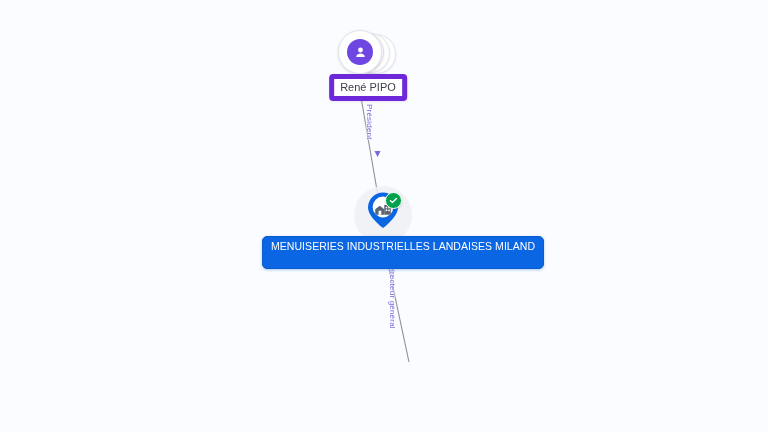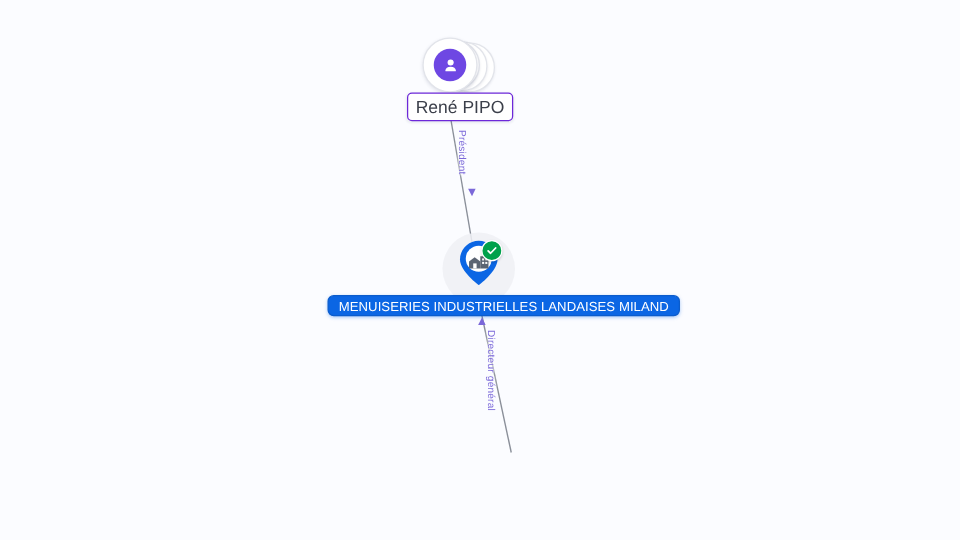--- a/index.html
+++ b/index.html
@@ -93,24 +93,24 @@
     justify-content: center;
   }
   .avatar-inner svg { display: block; }
 
   .person-label {
     position: absolute;
     top: 44px;
     left: 50%;
     transform: translateX(-50%);
     background: #ffffff;
-    border: 1px solid #6d28d9;
+    border: 5px solid #6d28d9;
     border-radius: 4px;
     padding: 2px 6px 3px 6px;
-    font-size: 14px;
+    font-size: 11px;
     color: #3b3f4a;
     white-space: nowrap;
     box-shadow: 0 1px 2px rgba(40,50,90,.09);
   }
 
   
   #company-node {
     position: absolute;
     left: 354px;
     top: 186px;
@@ -161,21 +161,21 @@
   #company-label {
     position: absolute;
     left: 262px;
     top: 236px;
     background: #0b66e4;
     border: 1px solid #0b5ccc;
     border-radius: 5px;
     color: #ffffff;
     font-size: 10.5px;
     letter-spacing: .05px;
-    padding: 3px 8px 0 8px;
+    padding: 3px 8px 16px 8px;
     white-space: nowrap;
     box-shadow: 0 1px 3px rgba(11,102,228,.35);
   }
 
   
   #node-rene   { left: 338px; top: 30px; }
   #node-pierre { left: 387px; top: 357px; }
 </style>
 </head>
 <body>

